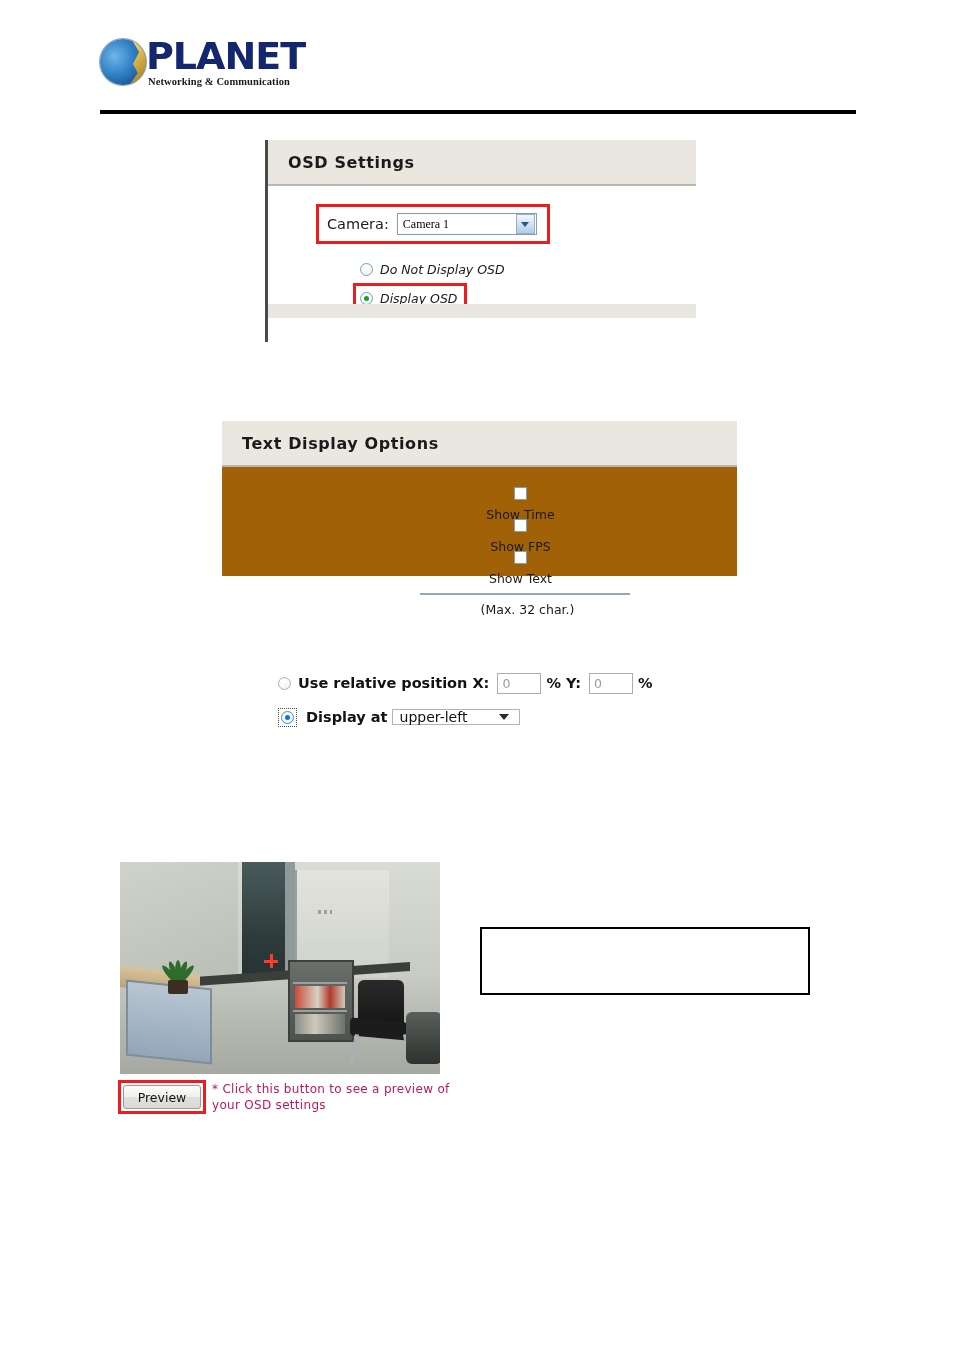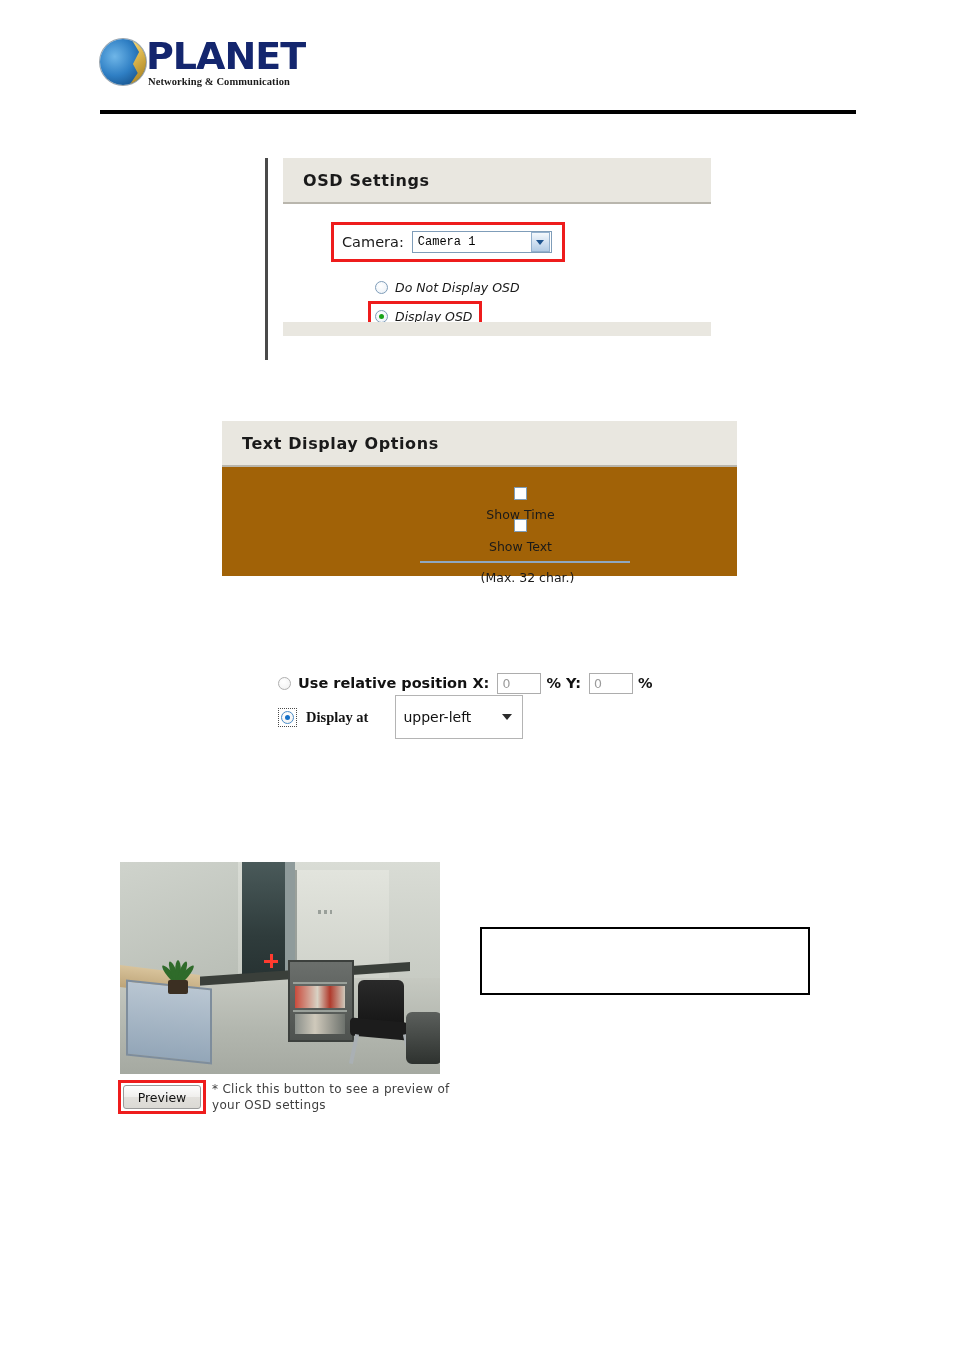--- a/index.html
+++ b/index.html
@@ -81,26 +81,25 @@
   }
 
   
   .fig {
     position: absolute;
   }
 
   
   #fig-osd-settings {
     left: 265px;
-    top: 158px;
+    top: 140px;
     width: 428px;
     height: 202px;
     border-left: 3px solid #4a4a4a;
     background: #ffffff;
-    padding-left: 15px;
   }
   .bar-beige {
     background: #e9e7e0;
     height: 46px;
     display: flex;
     align-items: center;
     padding-left: 20px;
     box-sizing: border-box;
     border-bottom: 2px solid #b9b6ad;
   }
@@ -144,21 +143,21 @@
     display: inline-flex;
     align-items: center;
     width: 140px;
     height: 22px;
     border: 1px solid #7f9db9;
     background: #fff;
     box-sizing: border-box;
     position: relative;
   }
   .xp-select .sel-val {
-    font-family: Liberation Mono, monospace;
+    font-family: Liberation Serif, serif;
     font-size: 12px;
     color: #000;
     padding-left: 5px;
     flex: 1;
   }
   .xp-select .sel-btn {
     width: 19px;
     height: 20px;
     margin-right: 1px;
     background: linear-gradient(#f4f8fc, #cfdff0 55%, #b3cbe4);
@@ -325,21 +324,21 @@
     margin-right: 2px;
   }
   .pos-lbl {
     font-family: "DejaVu Sans", sans-serif;
     font-weight: 700;
     font-size: 14.5px;
     color: #121212;
     margin-left: 7px;
     white-space: nowrap;
   }
-  .pos-lbl.plain { font-weight: 700; font-family: Liberation Serif, serif; }
+  .pos-lbl.plain { font-weight: 700; }
   .num-input {
     width: 44px; height: 21px;
     border: 1px solid #adadad;
     background: #fff;
     box-sizing: border-box;
     margin-left: 8px;
     font-family: "DejaVu Sans", sans-serif;
     font-size: 12.5px;
     color: #9b9b9b;
     padding-left: 4px;
@@ -349,25 +348,25 @@
     font-family: "DejaVu Sans", sans-serif;
     font-weight: 700;
     font-size: 14.5px;
     color: #121212;
     margin-left: 5px;
   }
   .flat-select {
     display: inline-flex;
     align-items: center;
     width: 128px;
-    height: 44px;
+    height: 16px;
     border: 1px solid #b4b4b4;
     background: #fff;
     box-sizing: border-box;
-    margin-left: 27px;
+    margin-left: 4px;
   }
   .flat-select .sel-val {
     flex: 1;
     font-family: "DejaVu Sans", sans-serif;
     font-size: 14px;
     color: #111;
     padding-left: 7px;
   }
   .flat-select .chev-dark {
     width: 0; height: 0;
@@ -520,21 +519,21 @@
     font-size: 12.5px;
     color: #111;
     display: flex;
     align-items: center;
     justify-content: center;
     box-sizing: border-box;
   }
   .preview-note {
     font-family: "DejaVu Sans", sans-serif;
     font-size: 12px;
-    color: #404040;
+    color: #be185d;
     line-height: 1.35;
     margin-left: 6px;
     margin-top: 1px;
     letter-spacing: 0.3px;
     white-space: pre-line;
   }
 
   
   #callout-box {
     position: absolute;
@@ -596,20 +595,24 @@
   <div class="bar-beige">
     <span class="bar-title">Text Display Options</span>
   </div>
   <div class="tdo-body">
 
     <div class="cb-line">
       <span class="xp-check"></span>
       <span class="cb-lbl">Show Time</span>
     </div>
 
+    <div class="cb-line">
+      <span class="xp-check"></span>
+      <span class="cb-lbl">Show FPS</span>
+    </div>
 
     <div class="cb-line">
       <span class="xp-check"></span>
       <span class="cb-lbl">Show Text</span>
       <span class="text-input"></span>
       <span class="maxchar">(Max. 32 char.)</span>
     </div>
 
   </div>
 </div>

